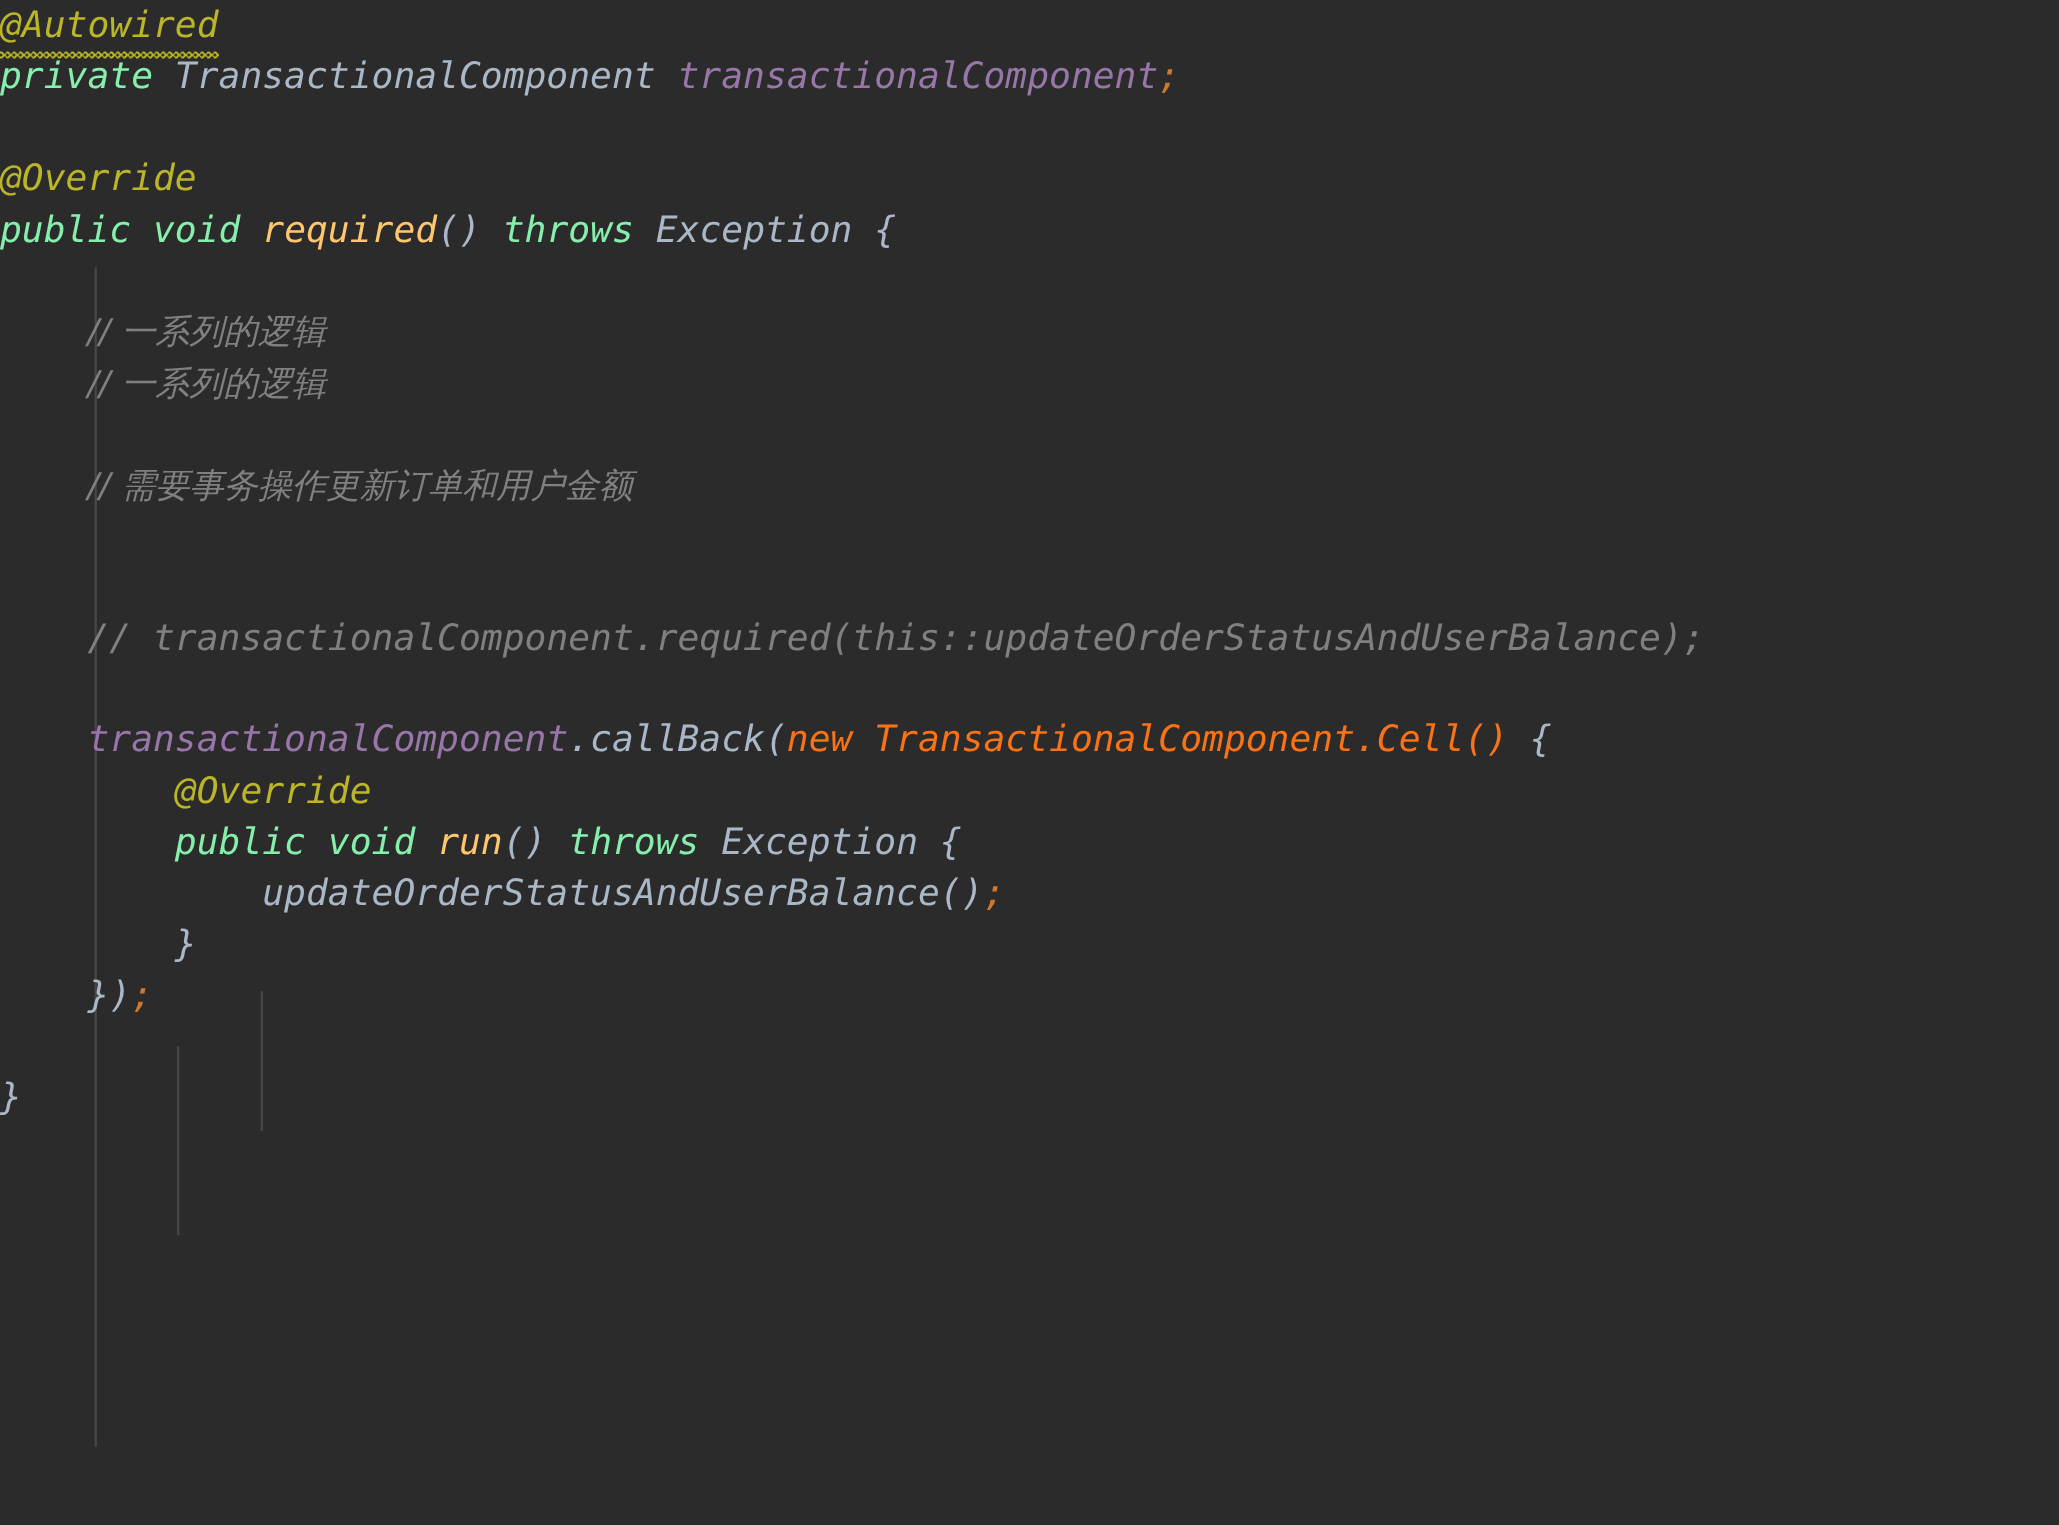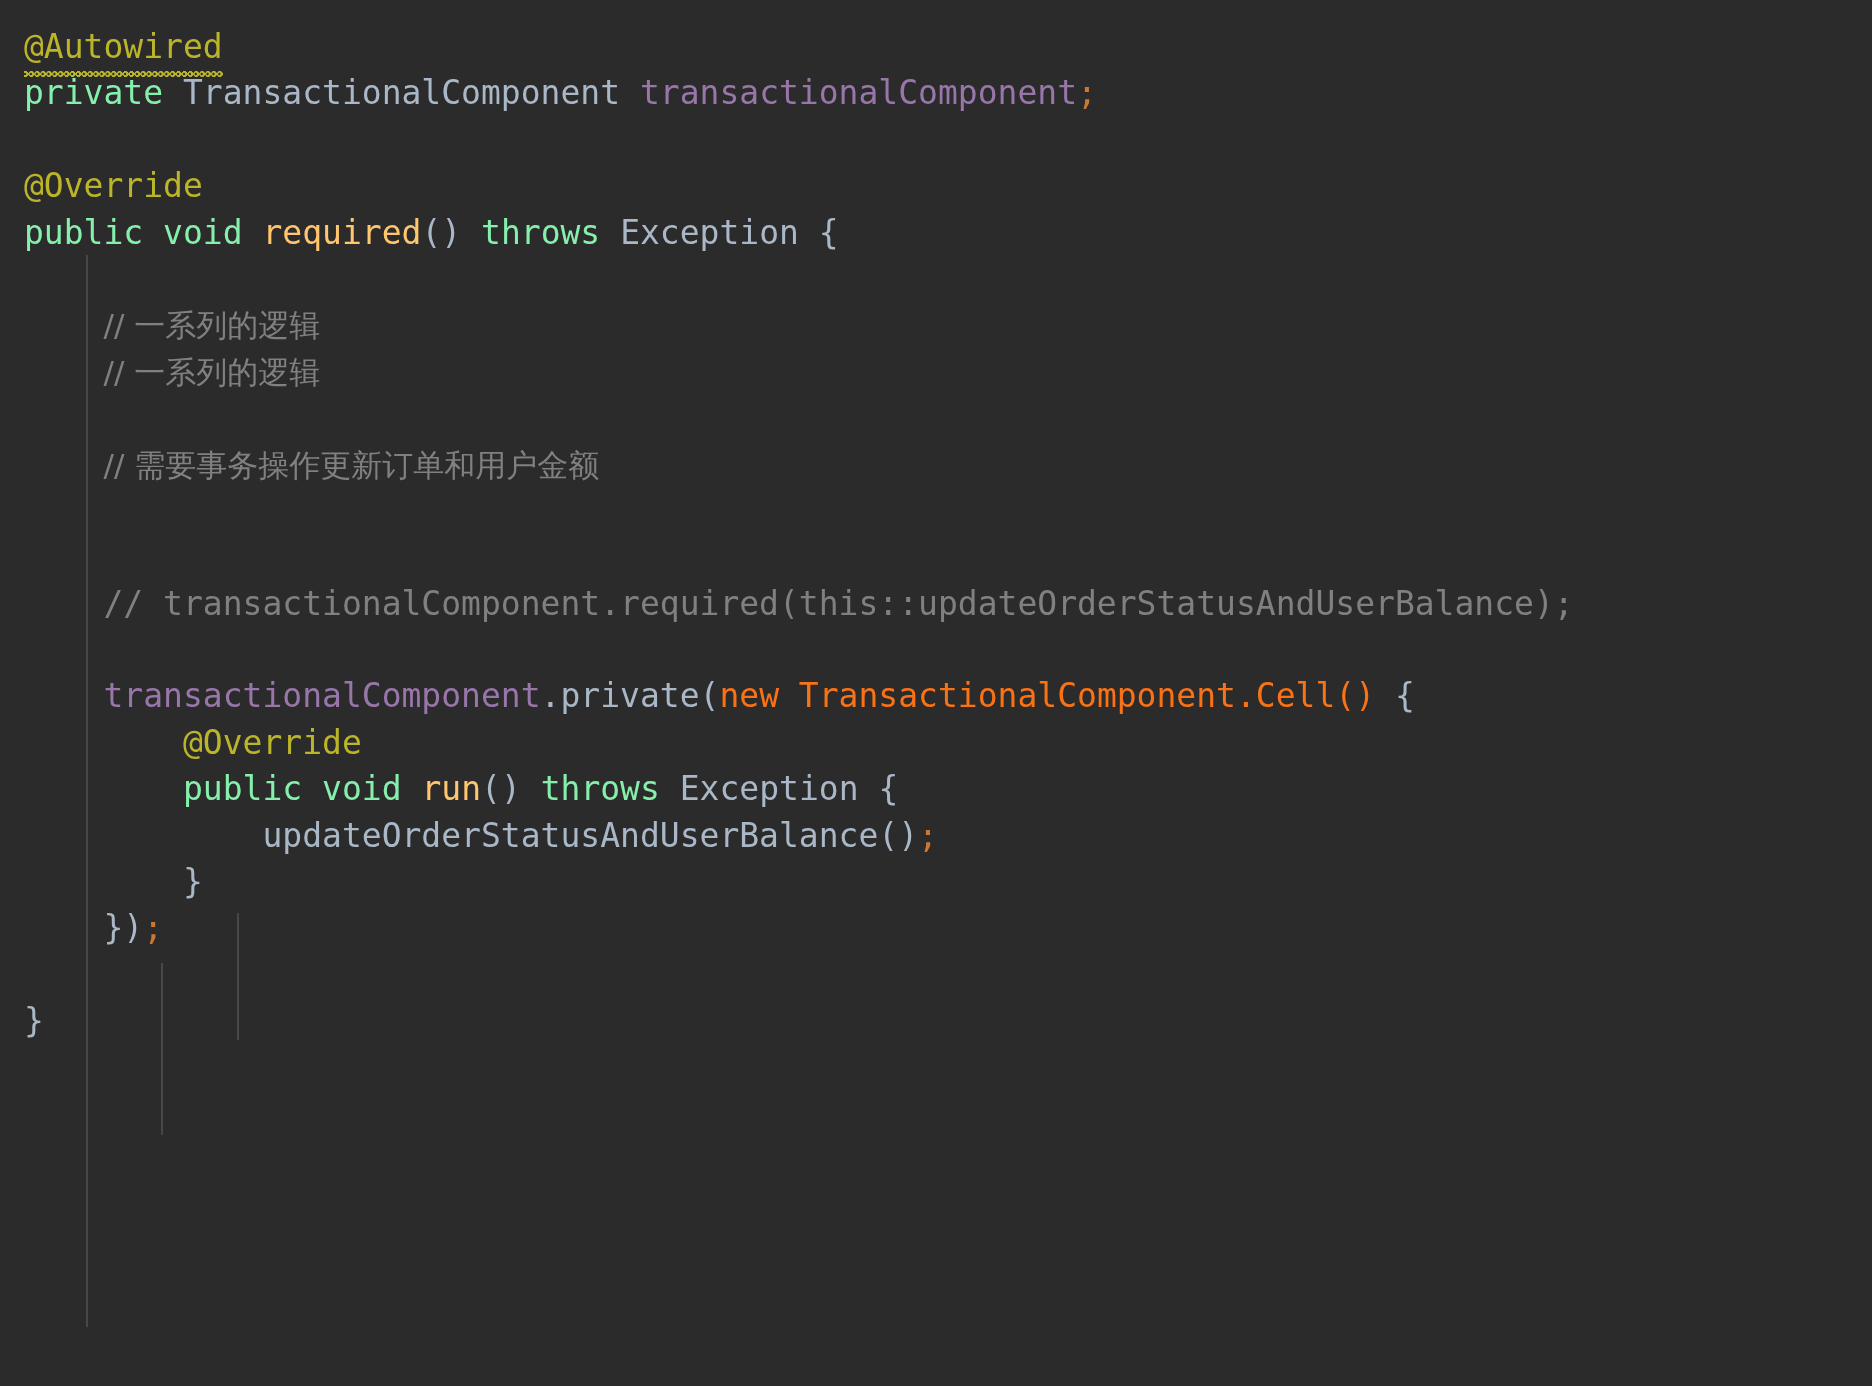--- a/index.html
+++ b/index.html
@@ -31,28 +31,29 @@
     opacity: .95;
   }
   .guide.g1 { left: 86px;  top: 243px;  height: 1072px; }
   .guide.g2 { left: 161px; top: 951px;  height: 172px;  }
   .guide.g3 { left: 237px; top: 901px;  height: 127px;  }
 
   
   .code {
     position: relative;
     z-index: 2;
-    padding: 12px;
-    margin: 12px;
+    padding: 0;
+    margin: 0;
     font-size: 33px;
     line-height: 46.4px;
     letter-spacing: 0px;
     white-space: pre;
     color: #a9b7c6;
     font-family: "DejaVu Sans Mono", "Liberation Mono", monospace;
+    font-style: italic;
   }
   .line {
     height: 46.4px;
     white-space: pre;
     display: block;
   }
 
   
   .t-anno     { color: #bbb529; }
   .t-kw       { color: #86efac; }
@@ -109,21 +110,21 @@
 </span><span class="line"><span class="t-kw">public</span><span class="t-plain"> </span><span class="t-kw">void</span><span class="t-plain"> </span><span class="t-method">required</span><span class="t-punc">()</span><span class="t-plain"> </span><span class="t-kw">throws</span><span class="t-plain"> </span><span class="t-type">Exception</span><span class="t-punc"> {</span>
 </span><span class="line">    
 </span><span class="line">    <span class="t-comment cjk">// 一系列的逻辑</span>
 </span><span class="line">    <span class="t-comment cjk">// 一系列的逻辑</span>
 </span><span class="line">    
 </span><span class="line">    <span class="t-comment cjk">// 需要事务操作更新订单和用户金额</span>
 </span><span class="line">    
 </span><span class="line">    
 </span><span class="line">    <span class="t-comment">// transactionalComponent.required(this::updateOrderStatusAndUserBalance);</span>
 </span><span class="line">    
-</span><span class="line">    <span class="t-field">transactionalComponent</span><span class="t-plain">.private(</span><span class="t-dim">new TransactionalComponent.Cell()</span><span class="t-punc"> {</span>
+</span><span class="line">    <span class="t-field">transactionalComponent</span><span class="t-plain">.callBack(</span><span class="t-dim">new TransactionalComponent.Cell()</span><span class="t-punc"> {</span>
 </span><span class="line">        <span class="t-anno">@Override</span>
 </span><span class="line">        <span class="t-kw">public</span><span class="t-plain"> </span><span class="t-kw">void</span><span class="t-plain"> </span><span class="t-method">run</span><span class="t-punc">()</span><span class="t-plain"> </span><span class="t-kw">throws</span><span class="t-plain"> </span><span class="t-type">Exception</span><span class="t-punc"> {</span>
 </span><span class="line">            <span class="t-plain">updateOrderStatusAndUserBalance</span><span class="t-punc">()</span><span class="t-semi">;</span>
 </span><span class="line">        <span class="t-punc">}</span>
 </span><span class="line">    <span class="t-punc">})</span><span class="t-semi">;</span>
 </span><span class="line"> 
 </span><span class="line"><span class="t-punc">}</span>
 </span></pre>
 </div>
 

